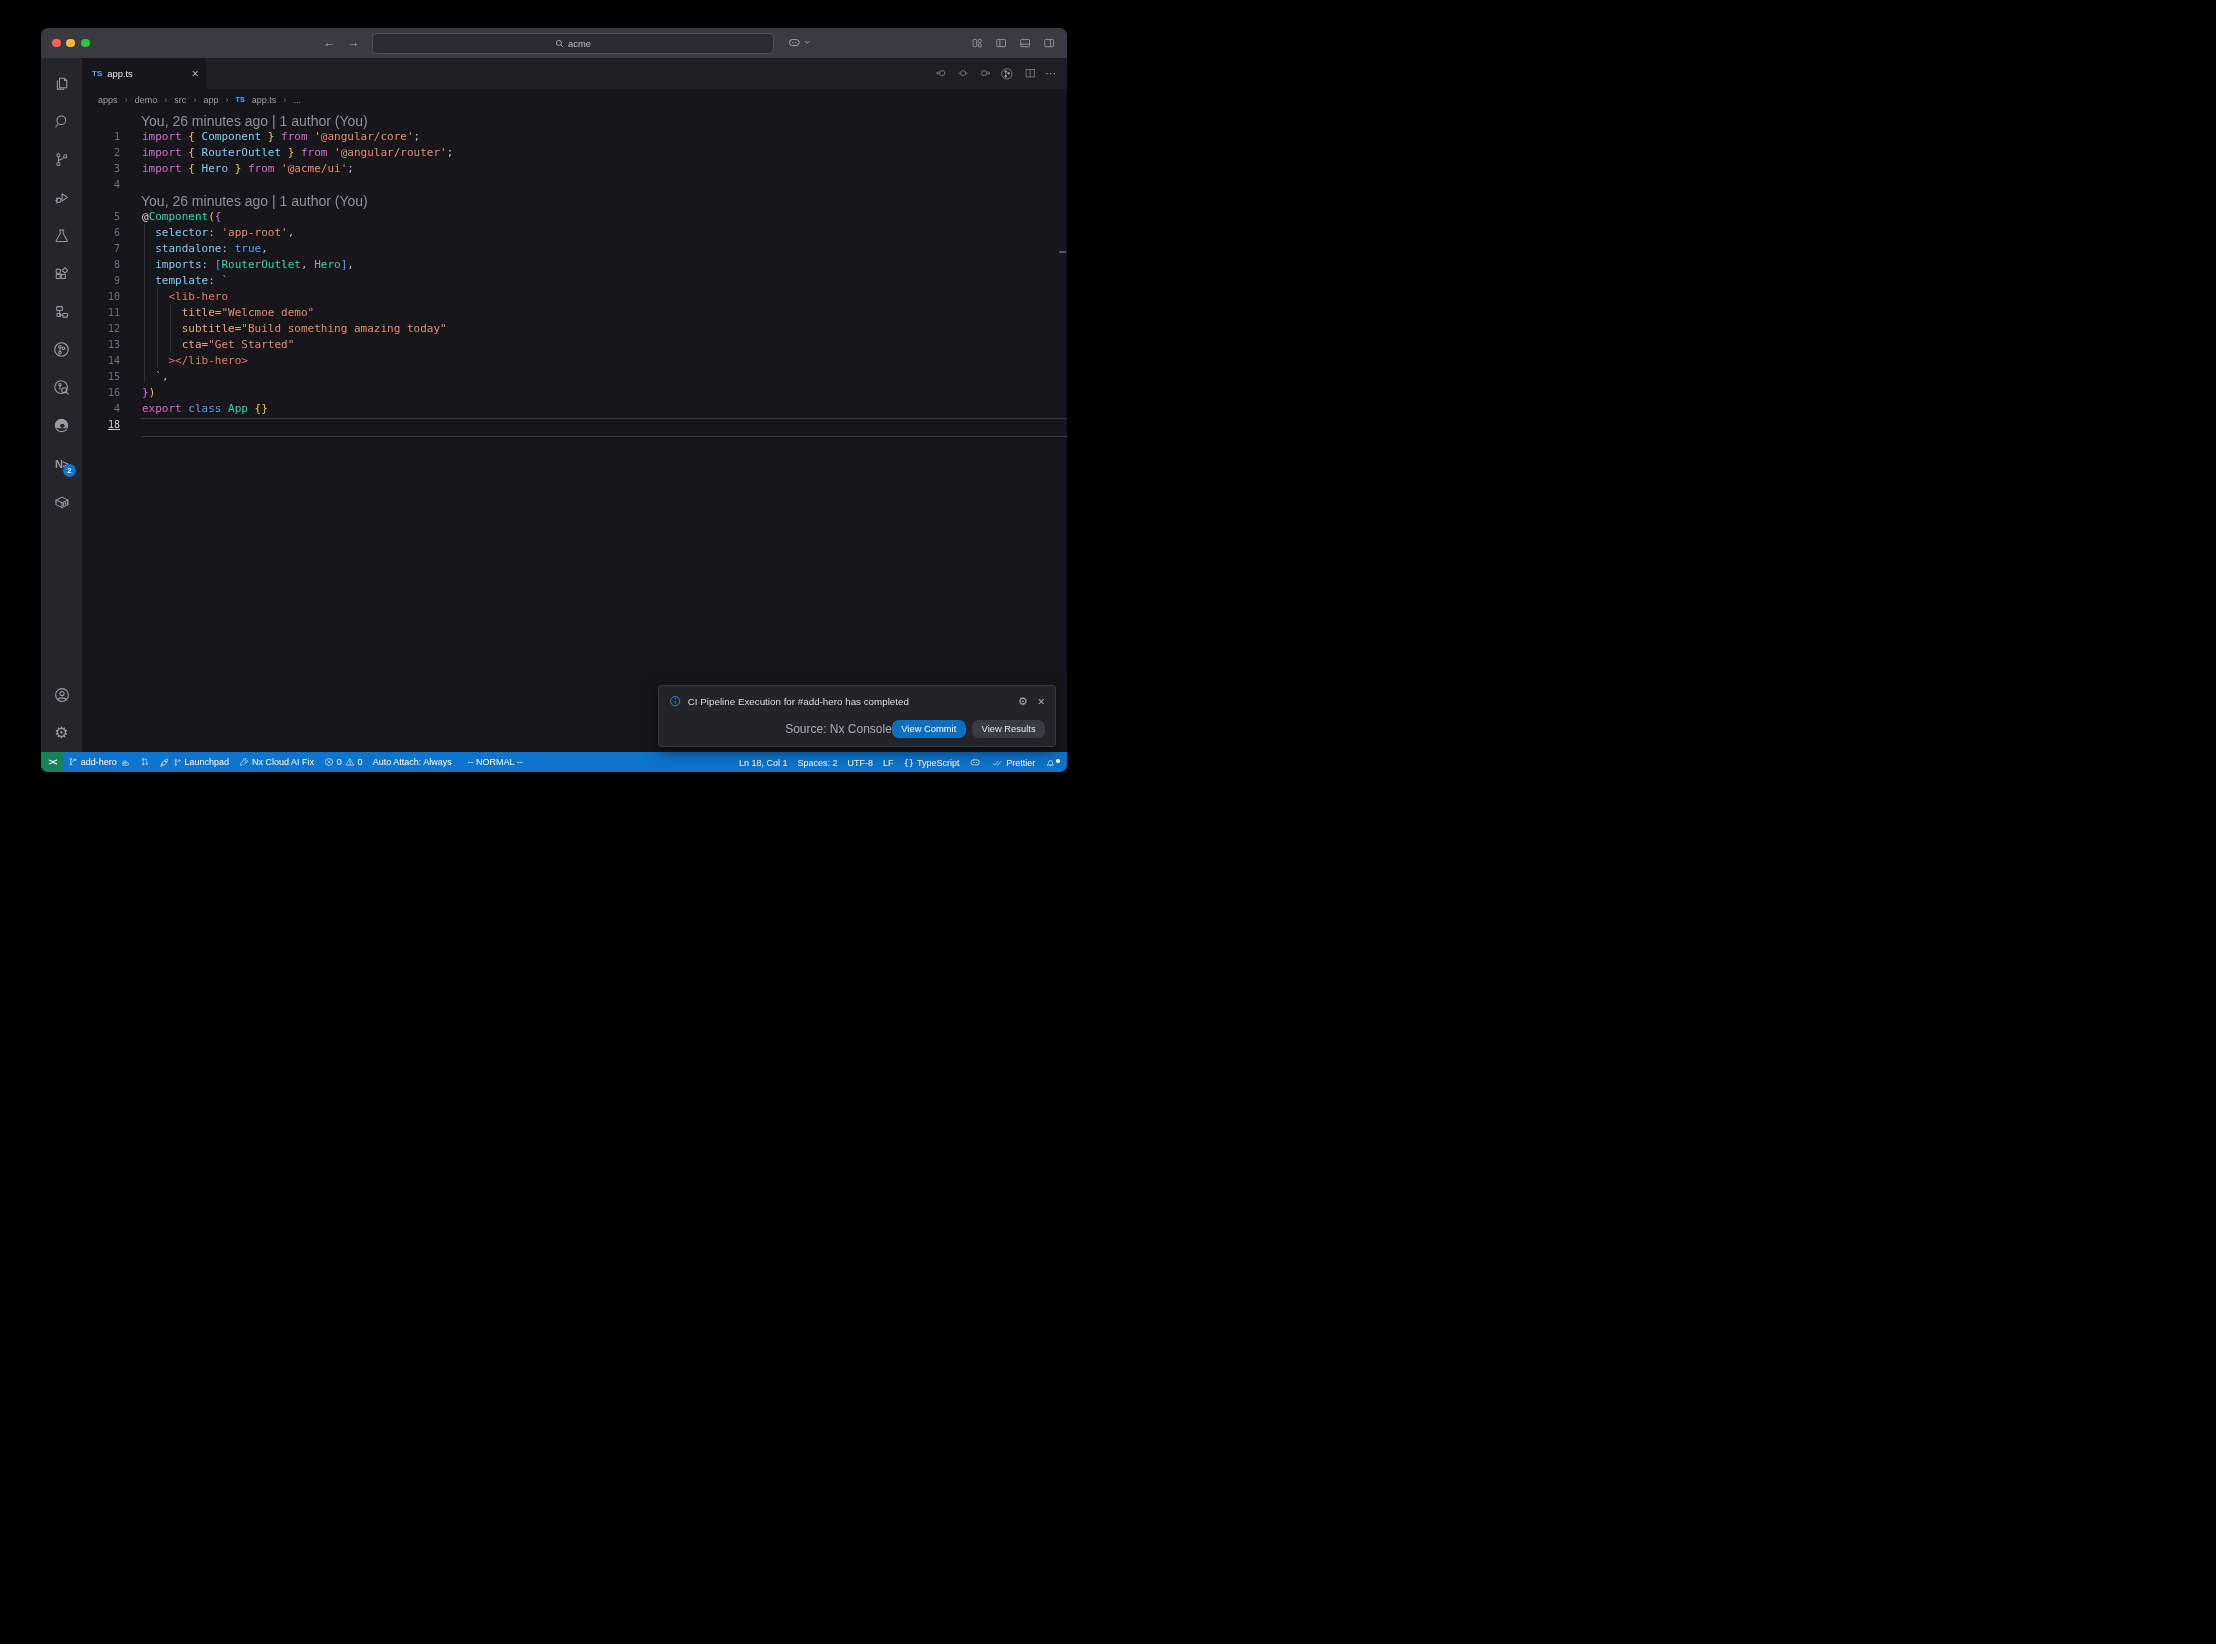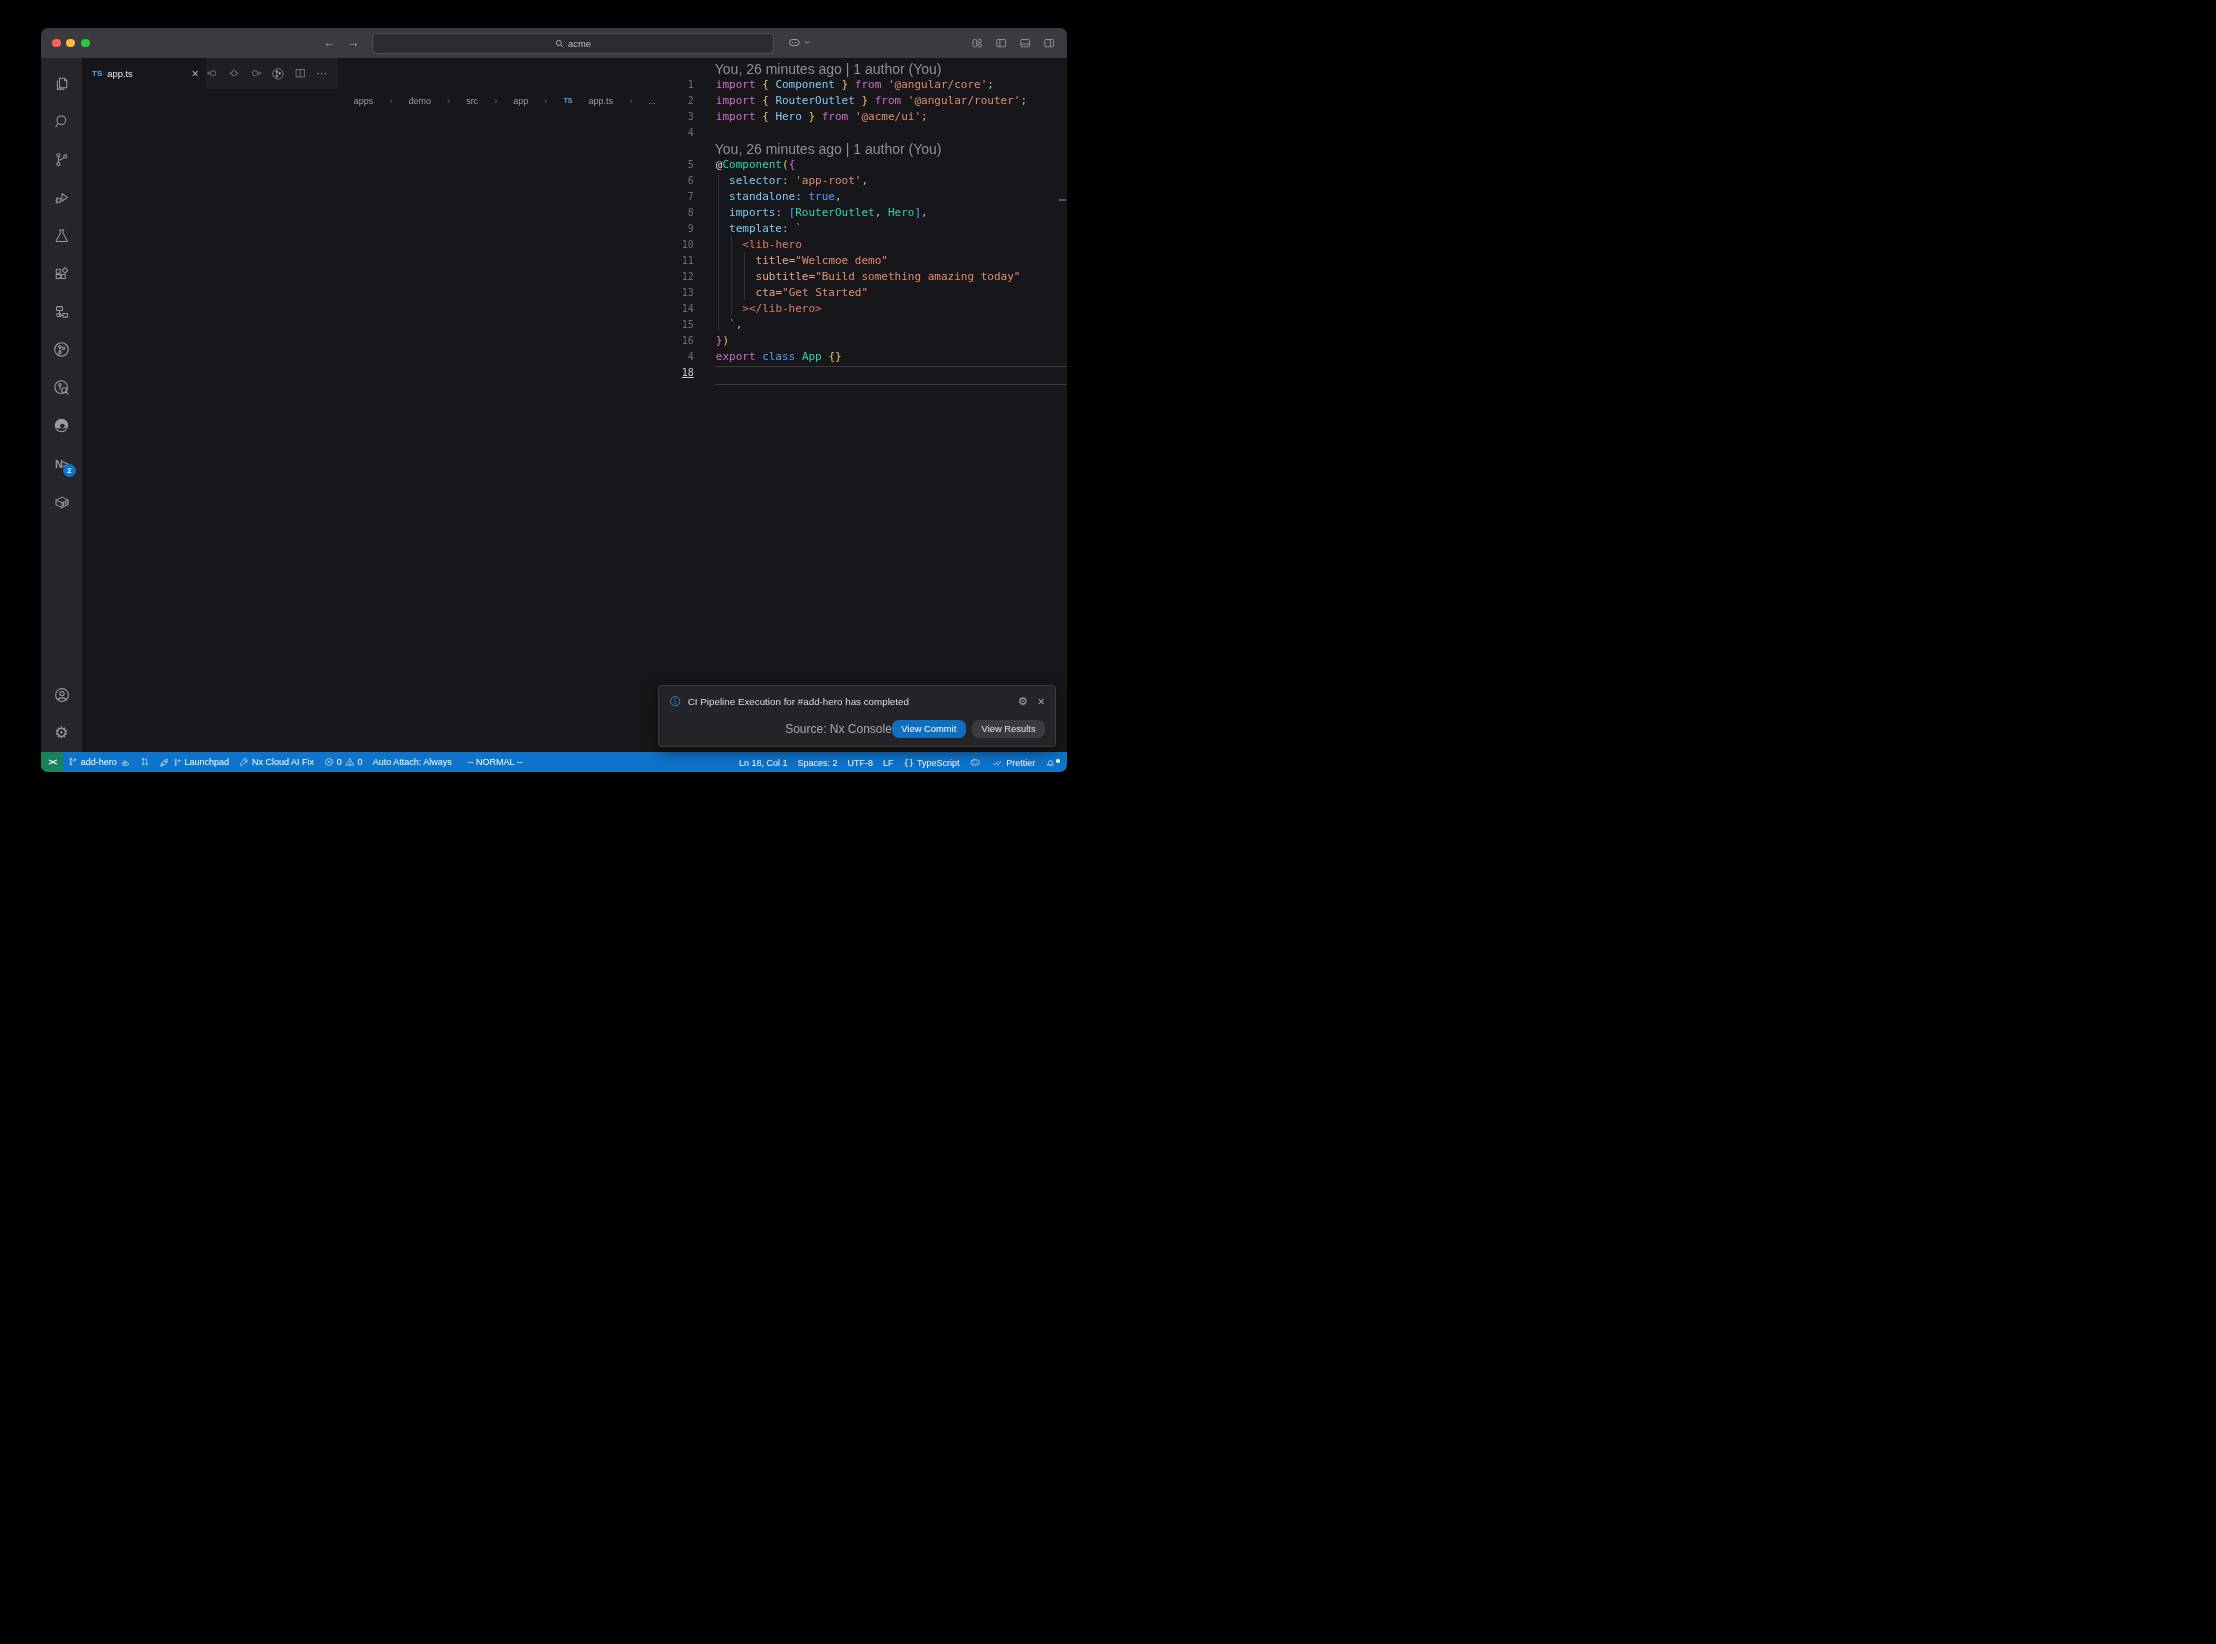--- a/index.html
+++ b/index.html
@@ -24,31 +24,31 @@
   .activitybar{width:41px;background:#26262a;display:flex;flex-direction:column;align-items:center;
     padding-top:6.5px;flex:none;}
   .aitem{width:41px;height:38px;display:flex;align-items:center;justify-content:center;position:relative;color:#9a9aa2;}
   .aitem svg{stroke:#9a9aa2;fill:none;stroke-width:1.4;stroke-linejoin:round;stroke-linecap:round;}
   .aitem.bottom-first{margin-top:auto;}
   .nxlogo{font-weight:bold;font-size:11px;color:#9a9aa2;letter-spacing:-0.7px;}
   .nxbadge{position:absolute;right:6.5px;bottom:5.8px;min-width:12.3px;height:12.3px;border-radius:6.5px;background:#0e74cc;
     color:#fff;font-size:7.6px;font-weight:bold;display:flex;align-items:center;justify-content:center;}
   .gearglyph{font-size:16px;color:#9a9aa2;line-height:1;}
   
-  .content{flex:1;display:flex;flex-direction:row;min-width:0;}
+  .content{flex:1;display:flex;flex-direction:column;min-width:0;}
   .tabbar{height:31px;background:#1f1f23;display:flex;align-items:stretch;flex:none;}
   .tab{width:107px;background:#17171b;display:flex;align-items:center;padding:0 7.2px 0 10px;gap:5px;
     color:#e6e6ea;font-size:9.4px;}
   .tsbadge{color:#4fa8f2;font-weight:bold;font-size:8px;}
   .tabclose{margin-left:auto;color:#b0b0b6;font-size:9.4px;}
   .editoractions{margin-left:auto;display:flex;align-items:center;gap:9.4px;padding-right:10px;color:#9a9aa2;}
   .editoractions svg{stroke:#9a9aa2;fill:none;stroke-width:1.2;}
   .moredots{font-size:11px;letter-spacing:0.7px;color:#9a9aa2;}
-  .breadcrumb{height:21px;background:#17171b;display:flex;align-items:center;padding-left:16px;gap:16px;
-    color:#9b9ba3;font-size:9px;flex:none;margin-top:32px;}
+  .breadcrumb{height:21px;background:#17171b;display:flex;align-items:center;padding-left:16px;gap:7px;
+    color:#9b9ba3;font-size:9px;flex:none;}
   .bc-sep{color:#6f6f77;font-size:9.4px;}
   .bc-tail{color:#9b9ba3;}
   
   .editor{flex:1;position:relative;background:#17171b;overflow:hidden;}
   .coderows{position:absolute;left:0;top:2.9px;right:0;}
   .crow{height:16px;line-height:16px;font-family:"DejaVu Sans Mono",monospace;font-size:11px;
     white-space:pre;display:flex;}
   .gut{display:inline-block;width:38px;text-align:right;margin-right:22px;color:#6d6d76;
     font-size:10px;flex:none;}
   .gut.cur{color:#c9c9cf;text-decoration:underline;}

